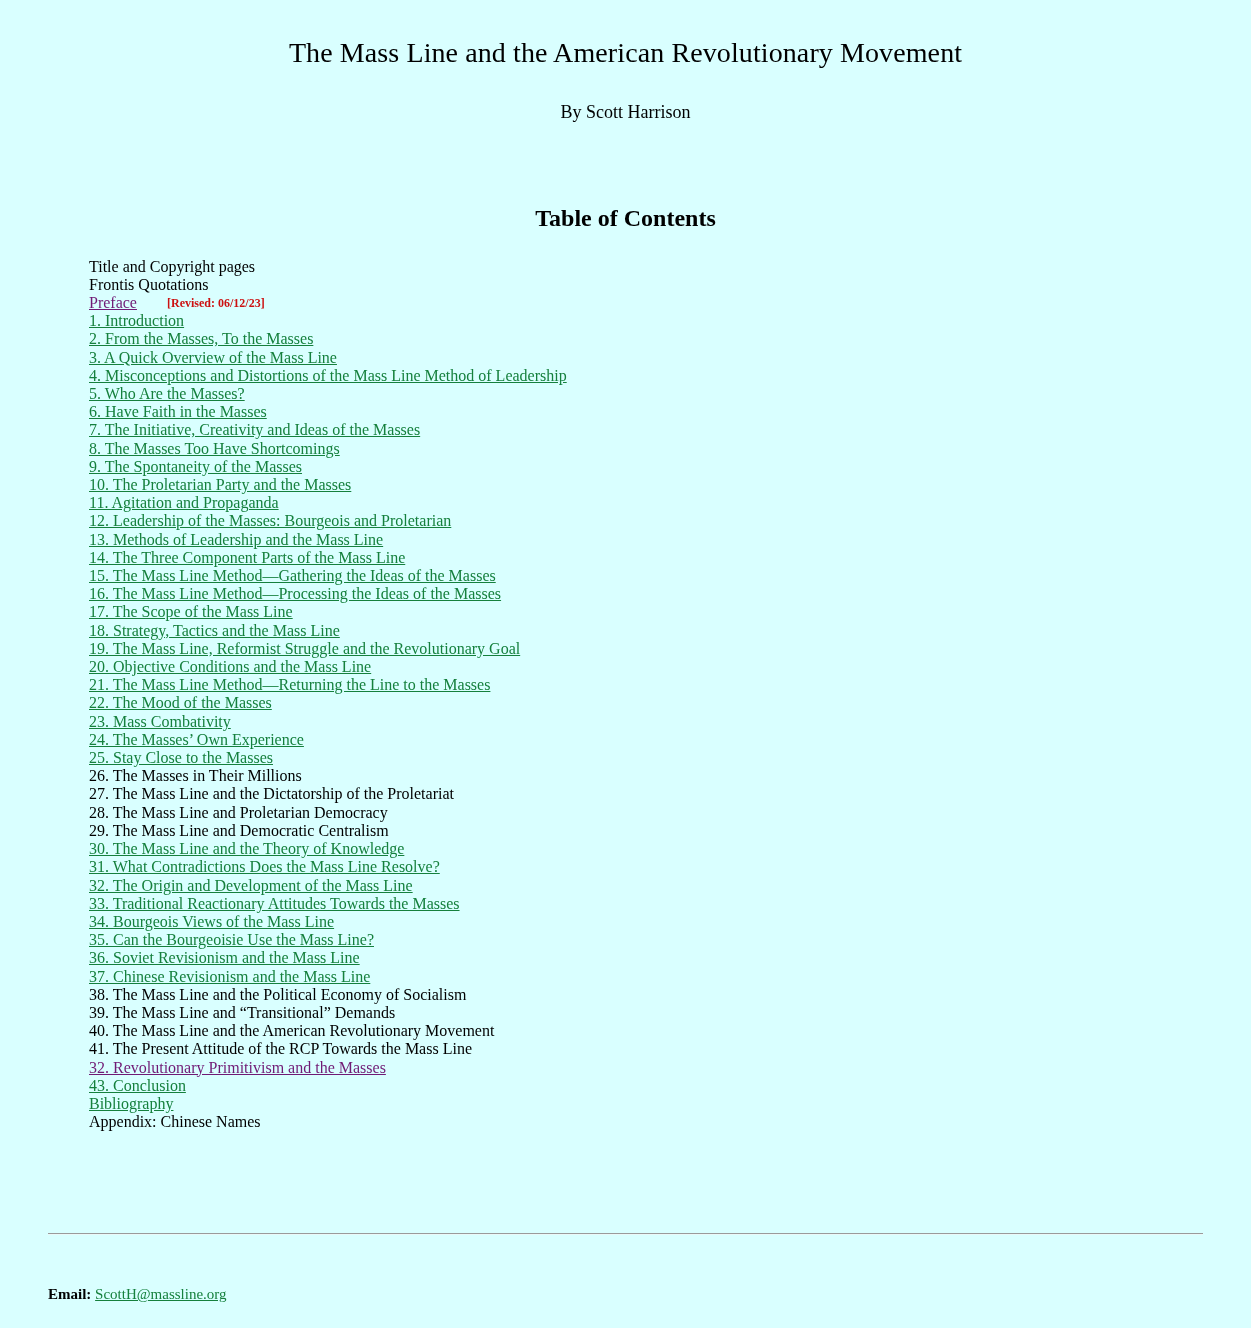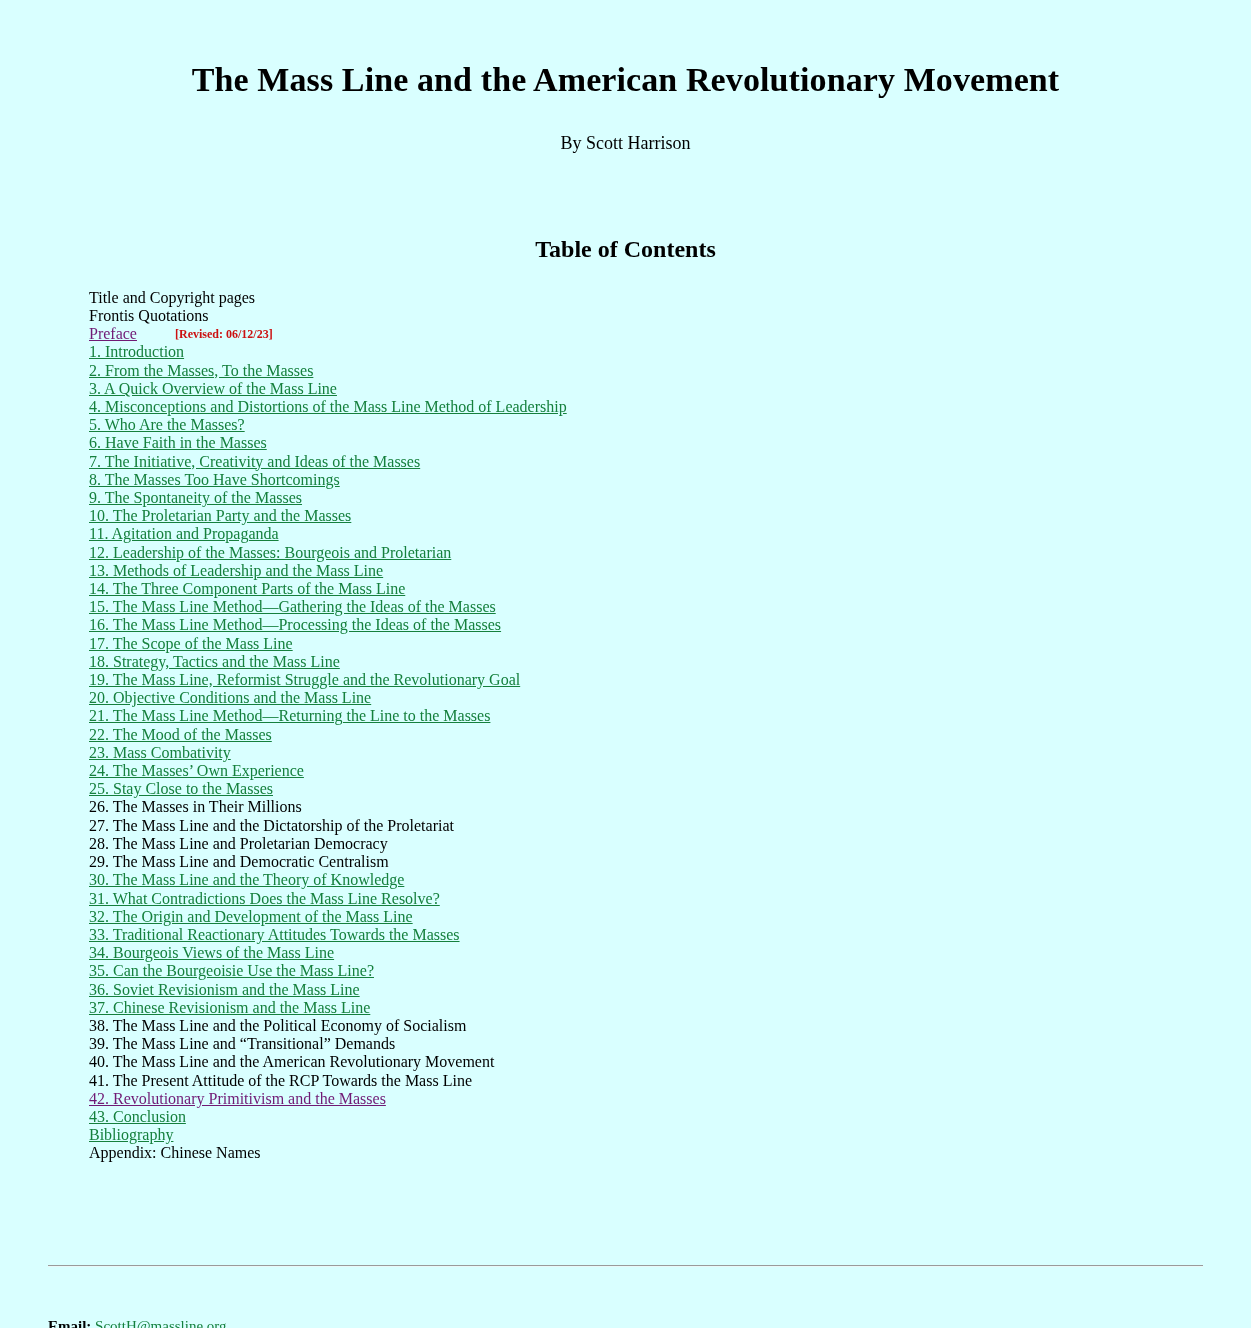--- a/index.html
+++ b/index.html
@@ -15,24 +15,24 @@
     color: #000000;
     -webkit-font-smoothing: antialiased;
   }
 
   .page {
     padding: 0 48px;
     box-sizing: border-box;
   }
 
   h1.doc-title {
-    font-size: 34px;
-    font-weight: bold;
+    font-size: 28px;
+    font-weight: normal;
     text-align: center;
-    margin: 60px 0 0 0;
+    margin: 36px 0 0 0;
     line-height: 1.2;
     letter-spacing: 0.1px;
   }
 
   h3.byline {
     font-size: 18px;
     font-weight: normal;
     text-align: center;
     margin: 32px 0 0 0;
   }
@@ -59,21 +59,21 @@
   .footer a {
     text-decoration: underline;
   }
   a.link-unvisited { color: #15803d; }
   a.link-visited   { color: #701a75; }
 
   .revised-tag {
     color: #cc1111;
     font-weight: bold;
     font-size: 12px;
-    margin-left: 38px;
+    margin-left: 30px;
     vertical-align: 1px;
     white-space: nowrap;
   }
 
   hr.divider {
     border: 0;
     border-top: 1px solid #9a9a9a;
     border-bottom: 1px solid #eaf8f8;
     height: 0;
     margin: 102px 0 0 0;
@@ -137,21 +137,21 @@
       <div class="entry"><a href="#" class="link-unvisited">32. The Origin and Development of the Mass Line</a></div>
       <div class="entry"><a href="#" class="link-unvisited">33. Traditional Reactionary Attitudes Towards the Masses</a></div>
       <div class="entry"><a href="#" class="link-unvisited">34. Bourgeois Views of the Mass Line</a></div>
       <div class="entry"><a href="#" class="link-unvisited">35. Can the Bourgeoisie Use the Mass Line?</a></div>
       <div class="entry"><a href="#" class="link-unvisited">36. Soviet Revisionism and the Mass Line</a></div>
       <div class="entry"><a href="#" class="link-unvisited">37. Chinese Revisionism and the Mass Line</a></div>
       <div class="entry"><span>38. The Mass Line and the Political Economy of Socialism</span></div>
       <div class="entry"><span>39. The Mass Line and “Transitional” Demands</span></div>
       <div class="entry"><span>40. The Mass Line and the American Revolutionary Movement</span></div>
       <div class="entry"><span>41. The Present Attitude of the RCP Towards the Mass Line</span></div>
-      <div class="entry"><a href="#" class="link-visited">42. Revolutionary Primitivism and the Masses</a></div>
+      <div class="entry"><a href="#" class="link-visited">32. Revolutionary Primitivism and the Masses</a></div>
       <div class="entry"><a href="#" class="link-unvisited">43. Conclusion</a></div>
       <div class="entry"><a href="#" class="link-unvisited">Bibliography</a></div>
       <div class="entry"><span>Appendix: Chinese Names</span></div>
     </div>
 
   <hr class="divider">
 
   <div class="footer">
     <p class="email-line">
       <span class="email-label">Email:</span>

